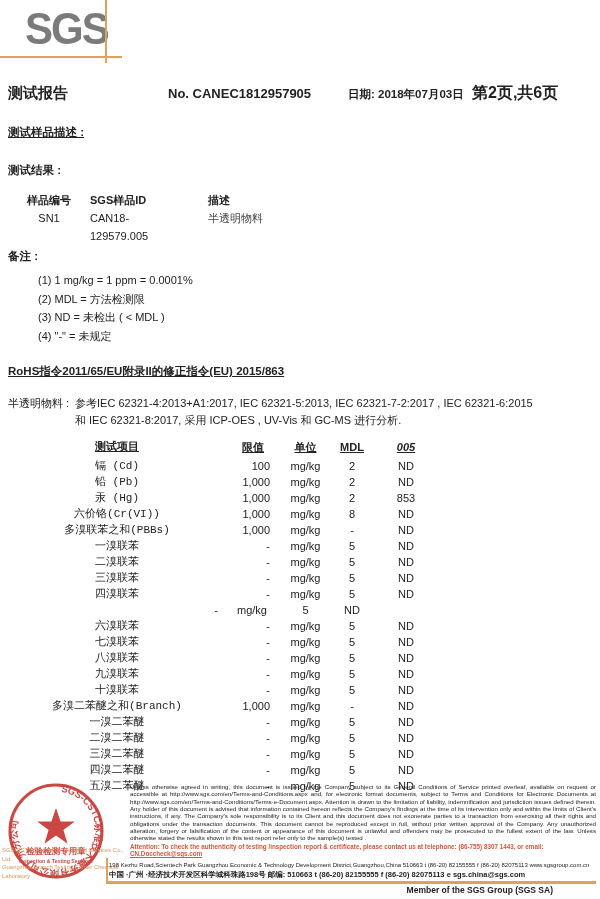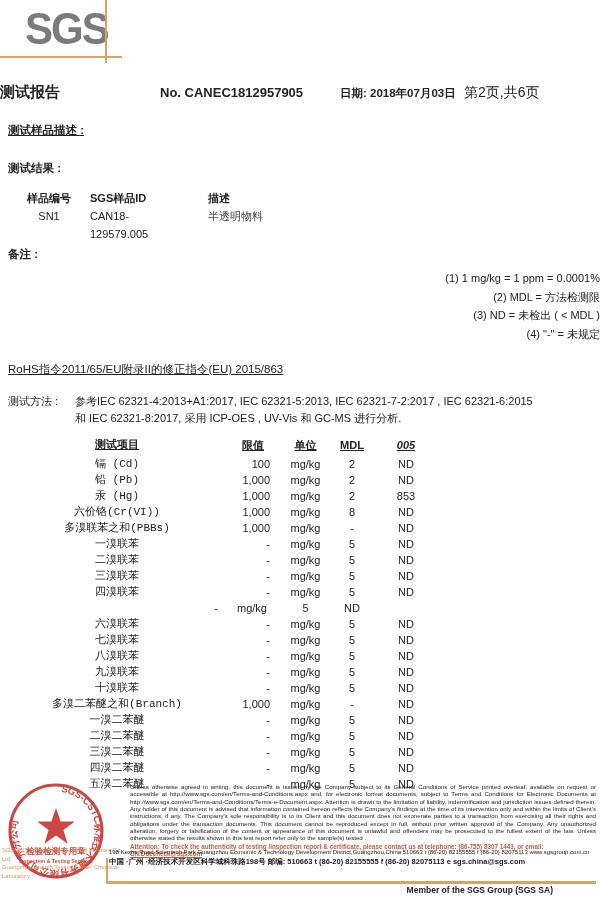--- a/index.html
+++ b/index.html
@@ -15,45 +15,45 @@
   .logo-text {
     position:absolute; left:25px; top:6px;
     font-size:42px; font-weight:bold; color:#7b7b7b;
     letter-spacing:-2px; line-height:46px;
     transform:scaleY(1.05);
   }
   .logo-hline { position:absolute; left:0; top:56px; width:122px; height:2px; background:#dda25f; }
   .logo-vline { position:absolute; left:105px; top:0; width:2px; height:63px; background:#dda25f; }
 
   .title-row { display:flex; align-items:baseline; margin-top:19px; }
-  .doc-title { width:160px; font-size:15px; font-weight:bold; }
+  .doc-title { margin-left:8px; width:160px; font-size:15px; font-weight:bold; }
   .report-no { width:180px; font-size:13px; font-weight:bold; }
   .doc-date  { width:124px; font-size:11.5px; font-weight:bold; }
-  .page-info { font-size:14px; font-weight:normal; }
+  .page-info { font-size:16px; font-weight:bold; }
 
   
   .lbl { margin-left:8px; font-size:11.5px; font-weight:bold; }
   .results-label    { margin-top:23px; }
   .sampledesc-label { margin-top:21px; text-decoration:underline; }
 
   .sample-table { margin-top:13px; font-size:11px; }
   .sample-table .srow { display:flex; height:18px; line-height:18px; }
   .s-col1 { width:82px; margin-left:8px; text-align:center; }
   .s-col2 { width:96px; }
   .s-col3 { margin-left:22px; text-align:left; }
   .sample-table .shead span { font-weight:bold; }
   .s-desc-val { color:#444; }
 
   .notes-label { margin-top:22px; }
-  .notes-list { margin-top:7px; margin-left:38px; font-size:11px;text-align:right; }
+  .notes-list { margin-top:7px; margin-left:38px; font-size:11px; }
   .note-item { height:18.5px; line-height:18.5px; }
 
   .rohs-heading {
     margin-left:8px; margin-top:19px;
-    font-size:11.5px; font-weight:normal; text-decoration:underline;
+    font-size:11.5px; font-weight:bold; text-decoration:underline;
   }
 
   .method-row { display:flex; margin-top:16px; font-size:11px; line-height:17px; }
   .method-label { margin-left:8px; width:67px; flex:none; }
   .method-text { width:460px; }
 
   
   .rtable { margin-top:10px; font-size:11px; }
   .trow, .thead {
     display:grid;
@@ -77,21 +77,21 @@
   }
   .legal-block { position:absolute; left:130px; top:3px; width:466px; }
   .disclaimer {
     font-size:6.15px; line-height:7.35px; text-align:justify; color:#1c1c1c;
   }
   .attention {
     margin-top:1px; font-size:6.3px; line-height:7.3px;
     font-weight:bold; color:#cf5a3d;
   }
   .attention .email { text-decoration:underline; }
-  .addr-block { position:absolute; left:109px; top:68px; width:487px; }
+  .addr-block { position:absolute; left:109px; top:81px; width:487px; }
   .addr-en { font-size:6px; line-height:9px; color:#1c1c1c; white-space:nowrap; }
   .addr-cn { font-size:7.5px; line-height:10px; color:#1c1c1c; white-space:nowrap; font-weight:bold; }
   .foot-vline { position:absolute; left:106px; top:78px; width:2px; height:25px; background:#dda25f; }
   .foot-hline { position:absolute; left:106px; top:101px; width:490px; height:2.5px; background:#dda25f; }
   .member { position:absolute; right:47px; top:105px; font-size:8.5px; font-weight:bold; color:#1c1c1c; }
 </style>
 </head>
 <body>
 
 <div id="page">
@@ -129,21 +129,21 @@
   <div class="notes-list">
       <div class="note-item">(1) 1 mg/kg = 1 ppm = 0.0001%</div>
       <div class="note-item">(2) MDL = 方法检测限</div>
       <div class="note-item">(3) ND = 未检出 ( &lt; MDL )</div>
       <div class="note-item">(4) "-" = 未规定</div>
     </div>
 
   <div class="rohs-heading">RoHS指令2011/65/EU附录II的修正指令(EU) 2015/863</div>
 
   <div class="method-row">
-    <span class="method-label">测试方法 :</span>
+    <span class="method-label">半透明物料 :</span>
     <span class="method-text">
       <span>参考IEC 62321-4:2013+A1:2017, IEC 62321-5:2013,  IEC 62321-7-2:2017 , IEC 62321-6:2015</span><br>
       <span>和 IEC 62321-8:2017, 采用 ICP-OES , UV-Vis 和 GC-MS 进行分析.</span>
     </span>
   </div>
 
   <div class="rtable">
     <div class="thead">
       <span class="c-item h">测试项目</span>
       <span class="c-limit h">限值</span>

